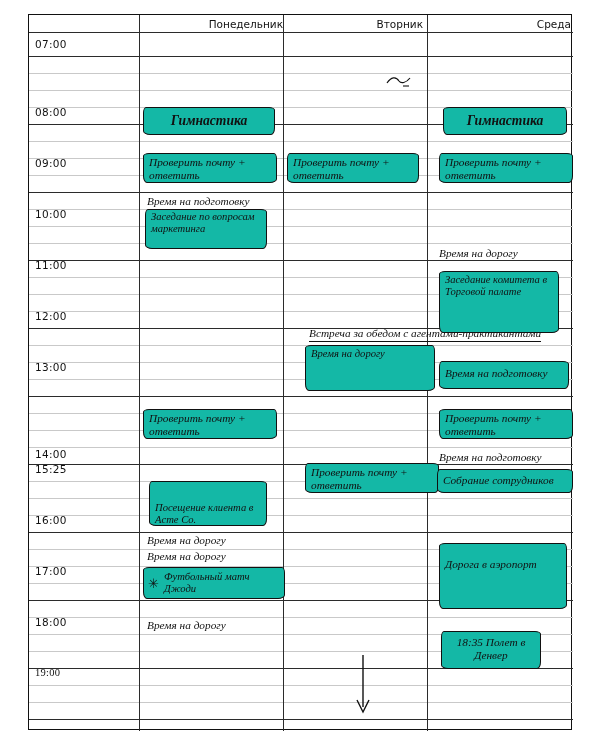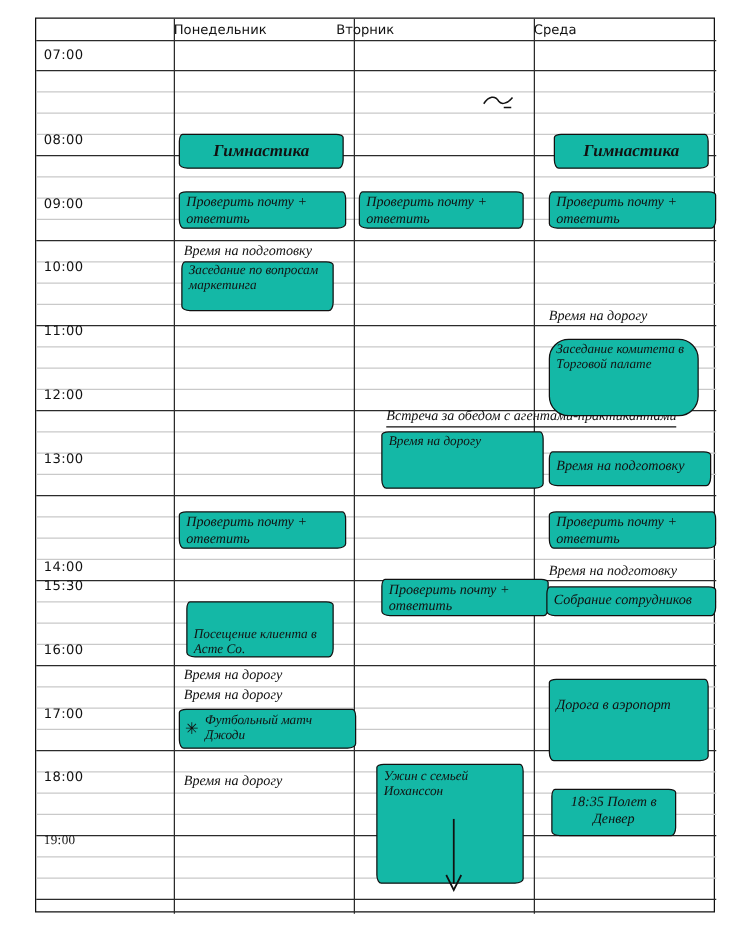--- a/index.html
+++ b/index.html
@@ -2,21 +2,21 @@
 <html><head>
 <meta charset="utf-8">
 <style>
   html,body{margin:0;padding:0;background:#ffffff;}
   body{width:600px;height:745px;font-family:"DejaVu Sans",sans-serif;overflow:hidden;}
   #page{position:relative;width:600px;height:745px;background:#fff;}
   #frame{position:absolute;left:28px;top:14px;width:544px;height:716px;border:1.6px solid #111;box-sizing:border-box;background:#fff;}
   .hline{position:absolute;left:0;width:544px;height:0;border-top:1px solid #c9c9c9;}
   .hline.major{border-top:1px solid #2b2b2b;}
   .vline{position:absolute;top:0;height:716px;width:0;border-left:1px solid #2b2b2b;}
-  .hdr{position:absolute;top:3px;font-size:10.5px;color:#111;text-align:left;font-family:"DejaVu Sans",sans-serif;}
+  .hdr{position:absolute;top:3px;font-size:10.5px;color:#111;text-align:right;font-family:"DejaVu Sans",sans-serif;}
   .timelab{position:absolute;left:6px;font-size:10.5px;color:#111;letter-spacing:.3px;}
   
   .hbox{position:absolute;border:1.7px solid #111;background:#14b8a6;box-sizing:border-box;}
   .hbox.r1{border-radius:3px 6px 4px 7px/6px 3px 7px 4px;}
   .hbox.r2{border-radius:6px 3px 7px 4px/3px 6px 4px 7px;}
   .hbox .t{position:absolute;left:5px;right:3px;top:2px;font-family:"Liberation Serif",serif;font-style:italic;font-size:11.3px;line-height:12.6px;color:#111;}
   .hbox .t.sm{font-size:10.6px;line-height:12px;}
   .hbox .t.big{font-size:13.6px;line-height:15px;font-weight:bold;font-style:italic;}
   .hbox .t.ctr{text-align:center;left:3px;right:3px;}
   .plain{position:absolute;font-family:"Liberation Serif",serif;font-style:italic;font-size:11.3px;line-height:12.6px;color:#111;}
@@ -70,32 +70,32 @@
     <div class="hline major" style="top:653px;"></div>
     <div class="hline" style="top:670px;"></div>
     <div class="hline" style="top:687px;"></div>
     <div class="hline major" style="top:704px;"></div>
 
     <div class="vline" style="left:110px;"></div>
     <div class="vline" style="left:254px;"></div>
     <div class="vline" style="left:398px;"></div>
 
     <div class="hdr" style="left:110px;width:144px;">Понедельник</div>
-    <div class="hdr" style="left:240px;width:144px;">Вторник</div>
+    <div class="hdr" style="left:250px;width:144px;">Вторник</div>
     <div class="hdr" style="left:398px;width:144px;">Среда</div>
 
     <div class="timelab" style="top:23px;">07:00</div>
     <div class="timelab" style="top:91px;">08:00</div>
     <div class="timelab" style="top:142px;text-align:right;">09:00</div>
     <div class="timelab" style="top:193px;">10:00</div>
     <div class="timelab" style="top:244px;">11:00</div>
     <div class="timelab" style="top:295px;">12:00</div>
     <div class="timelab" style="top:346px;">13:00</div>
     <div class="timelab" style="top:397px;margin-top:36px;">14:00</div>
-    <div class="timelab" style="top:448px;">15:30</div>
+    <div class="timelab" style="top:448px;">15:25</div>
     <div class="timelab" style="top:499px;">16:00</div>
     <div class="timelab" style="top:550px;">17:00</div>
     <div class="timelab" style="top:601px;">18:00</div>
     <div class="timelab" style="top:652px;font-family:Liberation Serif, serif;">19:00</div>
 
     <svg class="scribble" style="left:356px;top:58px;" width="30" height="16" viewBox="0 0 30 16">
       <path d="M2 10 C6 4, 11 3, 14 8 M14 8 C16 11, 21 10, 25 5" stroke="#111" stroke-width="1.2" fill="none"></path>
       <path d="M18 13 L24 13" stroke="#111" stroke-width="1.1" fill="none"></path>
     </svg>
 
@@ -138,39 +138,36 @@
     <div class="plain" style="left:280px;top:312px;border-bottom:1.6px solid #111;padding-bottom:1px;">Встреча за обедом с агентами-практикантами</div>
 
     <div class="hbox r2" style="left:276px;top:330px;width:130px;height:46px;">
       <div class="t sm" style="top:2px;">Время на дорогу</div>
     </div>
 
     <div class="hbox r1" style="left:276px;top:448px;width:134px;height:30px;">
       <div class="t" style="top:2px;">Проверить почту + ответить</div>
     </div>
 
-    <div class="hbox r2" style="left:272px;top:596px;width:118px;height:96px;">
-      <div class="t sm" style="top:4px;">Ужин с семьей Иоханссон</div>
-    </div>
     <svg class="arrow" style="left:324px;top:640px;" width="20" height="62" viewBox="0 0 20 62">
       <path d="M10 0 L10 52" stroke="#111" stroke-width="1.4" fill="none"></path>
       <path d="M4 45 L10 57 L16 45" stroke="#111" stroke-width="1.4" fill="none"></path>
     </svg>
 
     <div class="hbox r2" style="left:414px;top:92px;width:124px;height:28px;">
       <div class="t big ctr" style="top:5px;">Гимнастика</div>
     </div>
 
     <div class="hbox r1" style="left:410px;top:138px;width:134px;height:30px;">
       <div class="t" style="top:2px;">Проверить почту + ответить</div>
     </div>
 
     <div class="plain" style="left:410px;top:232px;">Время на дорогу</div>
 
-    <div class="hbox r2" style="left:410px;top:256px;width:120px;height:62px;border-radius:16px;">
+    <div class="hbox r2" style="left:410px;top:256px;width:120px;height:62px;">
       <div class="t sm" style="top:2px;">Заседание комитета в Торговой палате</div>
     </div>
 
     <div class="hbox r1" style="left:410px;top:346px;width:130px;height:28px;">
       <div class="t" style="top:5px;">Время на подготовку</div>
     </div>
 
     <div class="hbox r2" style="left:410px;top:394px;width:134px;height:30px;">
       <div class="t" style="top:2px;">Проверить почту + ответить</div>
     </div>

